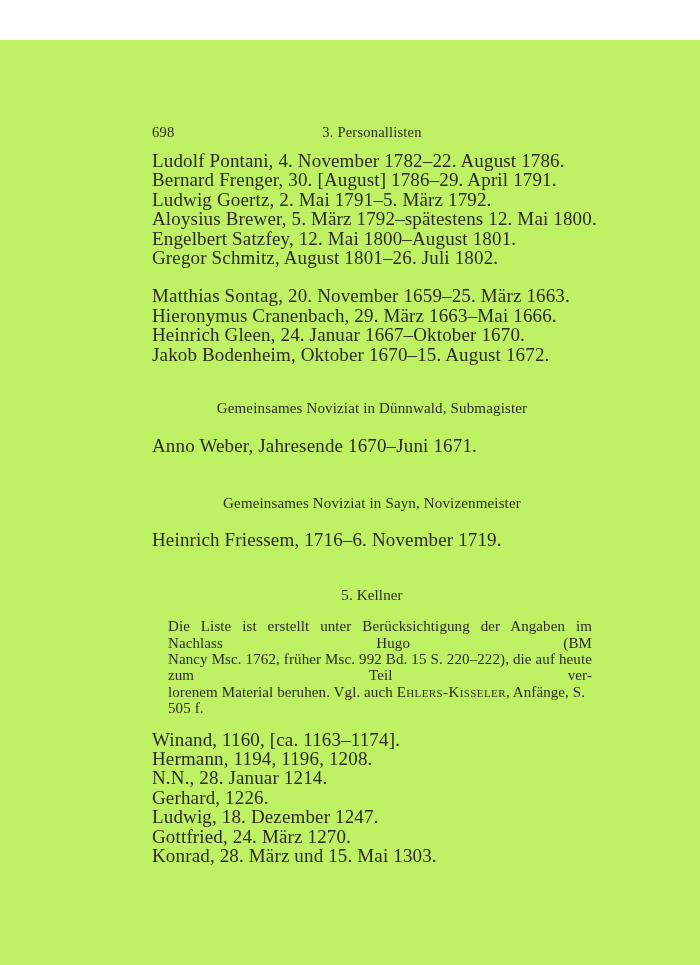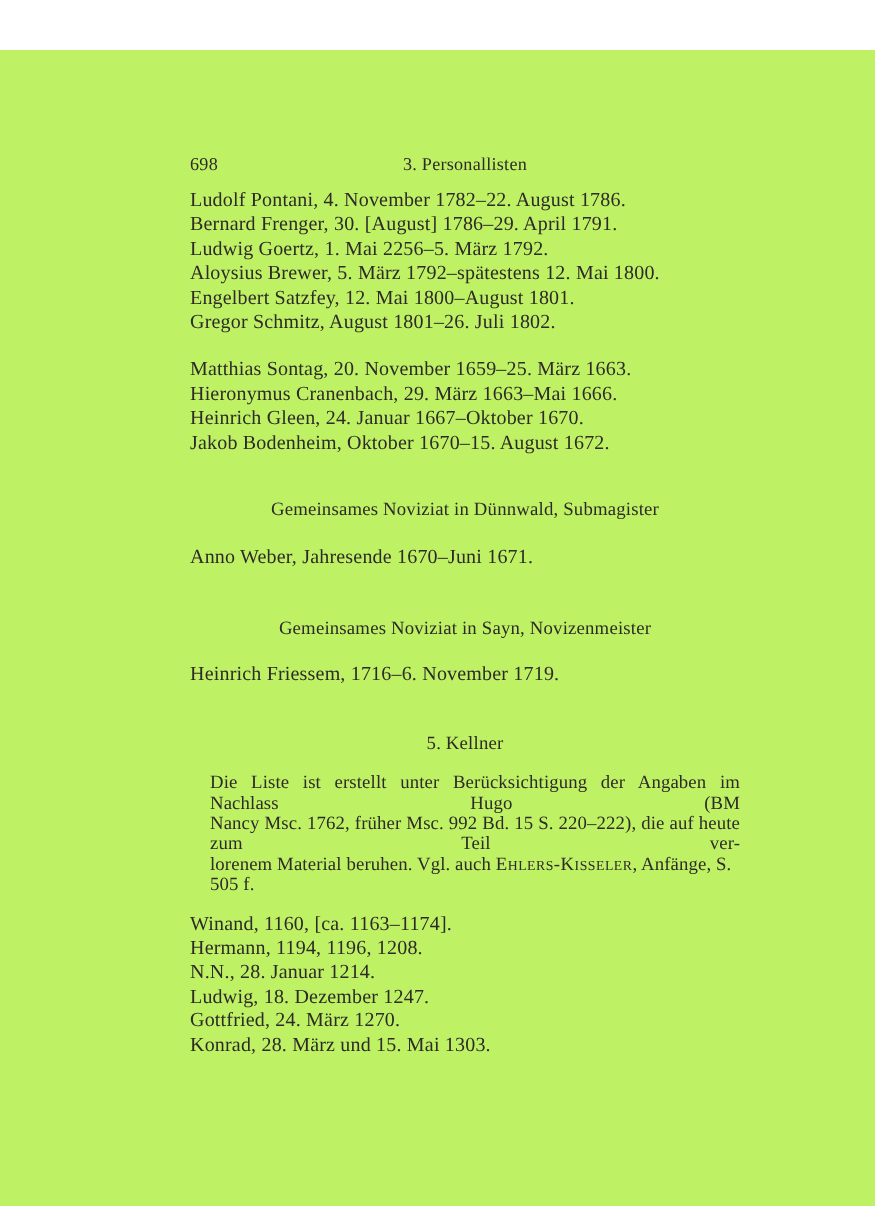--- a/index.html
+++ b/index.html
@@ -35,21 +35,21 @@
     letter-spacing: 0.2px;
   }
   .pagenum {
     position: absolute;
     left: 0;
     top: 0;
   }
 
   
   .entries .line {
-    font-size: 16px;
+    font-size: 19px;
     line-height: 19.4px;
     letter-spacing: 0.15px;
     white-space: nowrap;
   }
   .block-prior   { margin-top: 9px; }
 
   
   .sect-heading {
     text-align: center;
     font-size: 15px;
@@ -90,21 +90,21 @@
   <div class="content">
 
     <header class="pagehead">
       <span class="pagenum">698</span>
       <span class="runtitle">3. Personallisten</span>
     </header>
 
     <div class="entries block-prior">
       <p class="line">Ludolf Pontani, 4. November 1782–22. August 1786.</p>
       <p class="line">Bernard Frenger, 30. [August] 1786–29. April 1791.</p>
-      <p class="line">Ludwig Goertz, 1. Mai 2256–5. März 1792.</p>
+      <p class="line">Ludwig Goertz, 2. Mai 1791–5. März 1792.</p>
       <p class="line">Aloysius Brewer, 5. März 1792–spätestens 12. Mai 1800.</p>
       <p class="line">Engelbert Satzfey, 12. Mai 1800–August 1801.</p>
       <p class="line">Gregor Schmitz, August 1801–26. Juli 1802.</p>
     </div>
 
     <div class="entries b-novmeister">
       <p class="line">Matthias Sontag, 20. November 1659–25. März 1663.</p>
       <p class="line">Hieronymus Cranenbach, 29. März 1663–Mai 1666.</p>
       <p class="line">Heinrich Gleen, 24. Januar 1667–Oktober 1670.</p>
       <p class="line">Jakob Bodenheim, Oktober 1670–15. August 1672.</p>
@@ -125,19 +125,20 @@
     <div class="note">
       <p class="just">Die Liste ist erstellt unter Berücksichtigung der Angaben im Nachlass Hugo (BM</p>
       <p class="just">Nancy Msc. 1762, früher Msc. 992 Bd. 15 S. 220–222), die auf heute zum Teil ver-</p>
       <p><span>lorenem Material beruhen. Vgl. auch </span><span class="smallcaps">Ehlers-Kisseler</span><span>, Anfänge, S. 505 f.</span></p>
     </div>
 
     <div class="entries b-kellner">
       <p class="line">Winand, 1160, [ca. 1163–1174].</p>
       <p class="line">Hermann, 1194, 1196, 1208.</p>
       <p class="line">N.N., 28. Januar 1214.</p>
+      <p class="line">Gerhard, 1226.</p>
       <p class="line">Ludwig, 18. Dezember 1247.</p>
       <p class="line">Gottfried, 24. März 1270.</p>
       <p class="line">Konrad, 28. März und 15. Mai 1303.</p>
     </div>
 
   </div>
 </div>
 
 </body></html>

